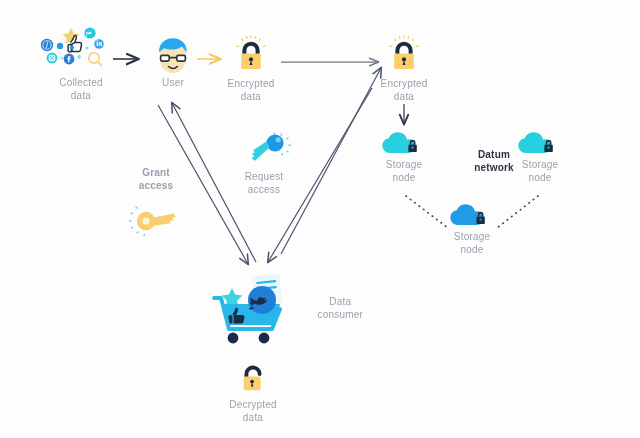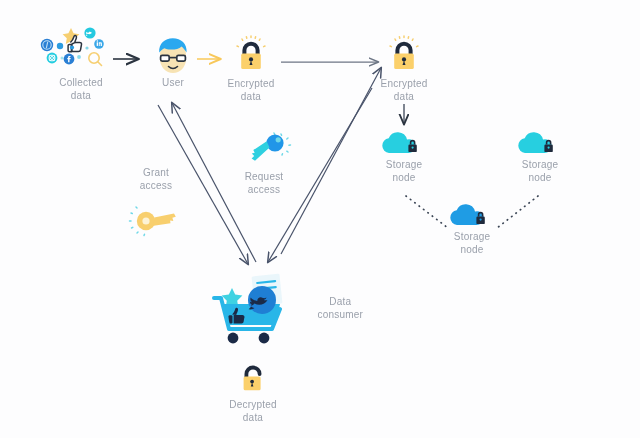--- a/index.html
+++ b/index.html
@@ -214,20 +214,24 @@
         <path d="M13 25 a7.4 7.4 0 0 1 -.3-14.7 a9.6 9.6 0 0 1 18.3 1.2 a6.6 6.6 0 0 1 8.6 6.3 a7.2 7.2 0 0 1 -7.2 7.2 z" fill="#27cfe0"></path>
         <rect x="32.4" y="16.5" width="8.4" height="7.6" rx="1.2" fill="#1f2a3c"></rect>
         <path d="M34.6 16.6 v-2 a2 2 0 0 1 4 0 v2" fill="none" stroke="#1f2a3c" stroke-width="1.6"></path>
         <circle cx="36.6" cy="19.6" r="1.1" fill="#27cfe0"></circle>
       </svg>
     </span>
     <div class="lbl">Storage
 node</div>
   </div>
 
+  <div class="node" style="left:456px;top:148px;width:76px;">
+    <div class="lbl bold">Datum
+network</div>
+  </div>
 
   <div class="node" style="left:512px;top:128px;width:56px;">
     <span class="icon">
       <svg width="56" height="30" viewBox="0 0 56 30">
         <path d="M13 25 a7.4 7.4 0 0 1 -.3-14.7 a9.6 9.6 0 0 1 18.3 1.2 a6.6 6.6 0 0 1 8.6 6.3 a7.2 7.2 0 0 1 -7.2 7.2 z" fill="#27cfe0"></path>
         <rect x="32.4" y="16.5" width="8.4" height="7.6" rx="1.2" fill="#1f2a3c"></rect>
         <path d="M34.6 16.6 v-2 a2 2 0 0 1 4 0 v2" fill="none" stroke="#1f2a3c" stroke-width="1.6"></path>
         <circle cx="36.6" cy="19.6" r="1.1" fill="#27cfe0"></circle>
       </svg>
     </span>
@@ -241,21 +245,21 @@
         <path d="M13 25 a7.4 7.4 0 0 1 -.3-14.7 a9.6 9.6 0 0 1 18.3 1.2 a6.6 6.6 0 0 1 8.6 6.3 a7.2 7.2 0 0 1 -7.2 7.2 z" fill="#1f9ce4"></path>
         <rect x="32.4" y="16.5" width="8.4" height="7.6" rx="1.2" fill="#1f2a3c"></rect>
         <path d="M34.6 16.6 v-2 a2 2 0 0 1 4 0 v2" fill="none" stroke="#1f2a3c" stroke-width="1.6"></path>
         <circle cx="36.6" cy="19.6" r="1.1" fill="#1f9ce4"></circle>
       </svg>
     </span>
     <div class="lbl">Storage
 node</div>
   </div>
 
-  <div class="node" style="left:124px;top:166px;width:64px;">
+  <div class="node" style="left:124px;top:166px;width:64px;font-weight:bold;">
     <div class="lbl">Grant
 access</div>
     <span class="icon" style="margin-top:6px;">
       <svg width="64" height="42" viewBox="0 0 64 42">
         <g stroke="#6fd8e8" stroke-width="1.5" stroke-linecap="round">
           <line x1="12" y1="9" x2="13" y2="10"></line>
           <line x1="7" y1="15" x2="8.3" y2="15.5"></line>
           <line x1="5.5" y1="23" x2="7" y2="23"></line>
           <line x1="7.5" y1="30" x2="8.8" y2="29.4"></line>
           <line x1="13" y1="35" x2="14" y2="34"></line>

